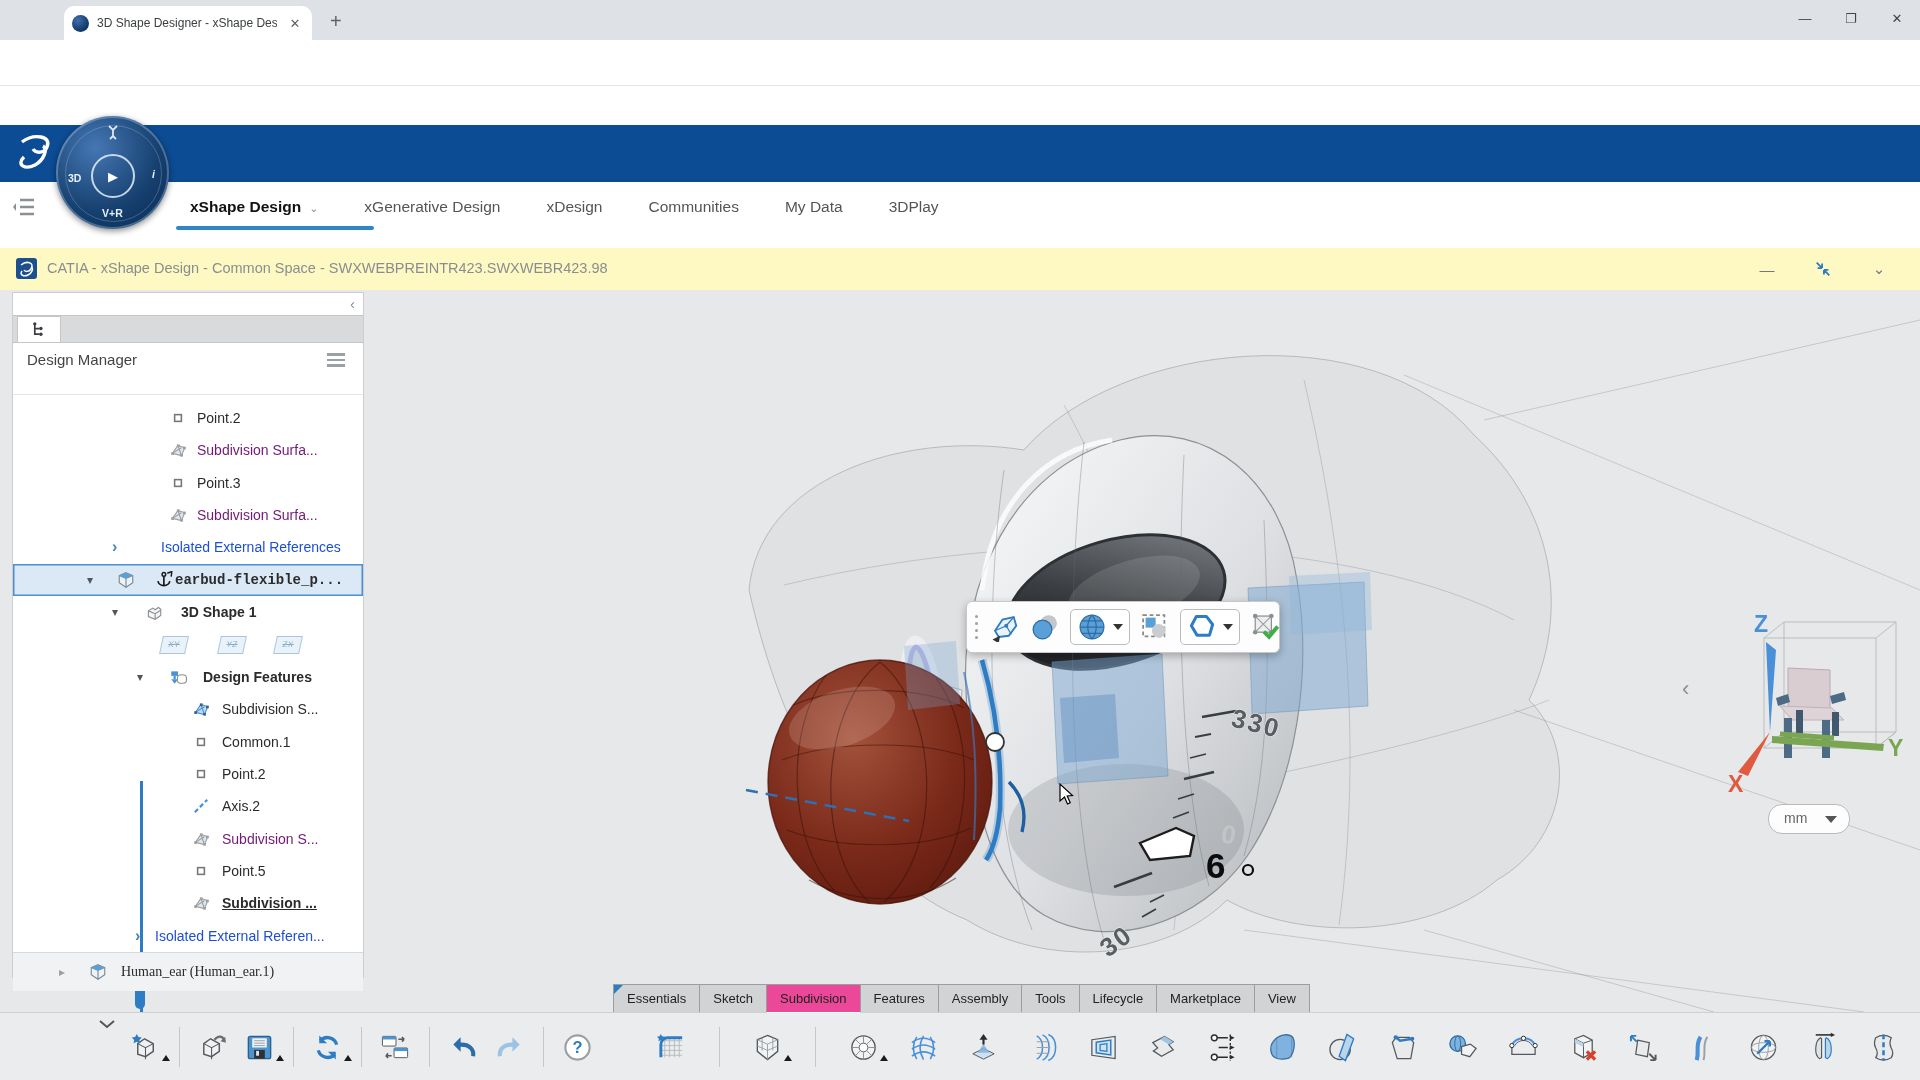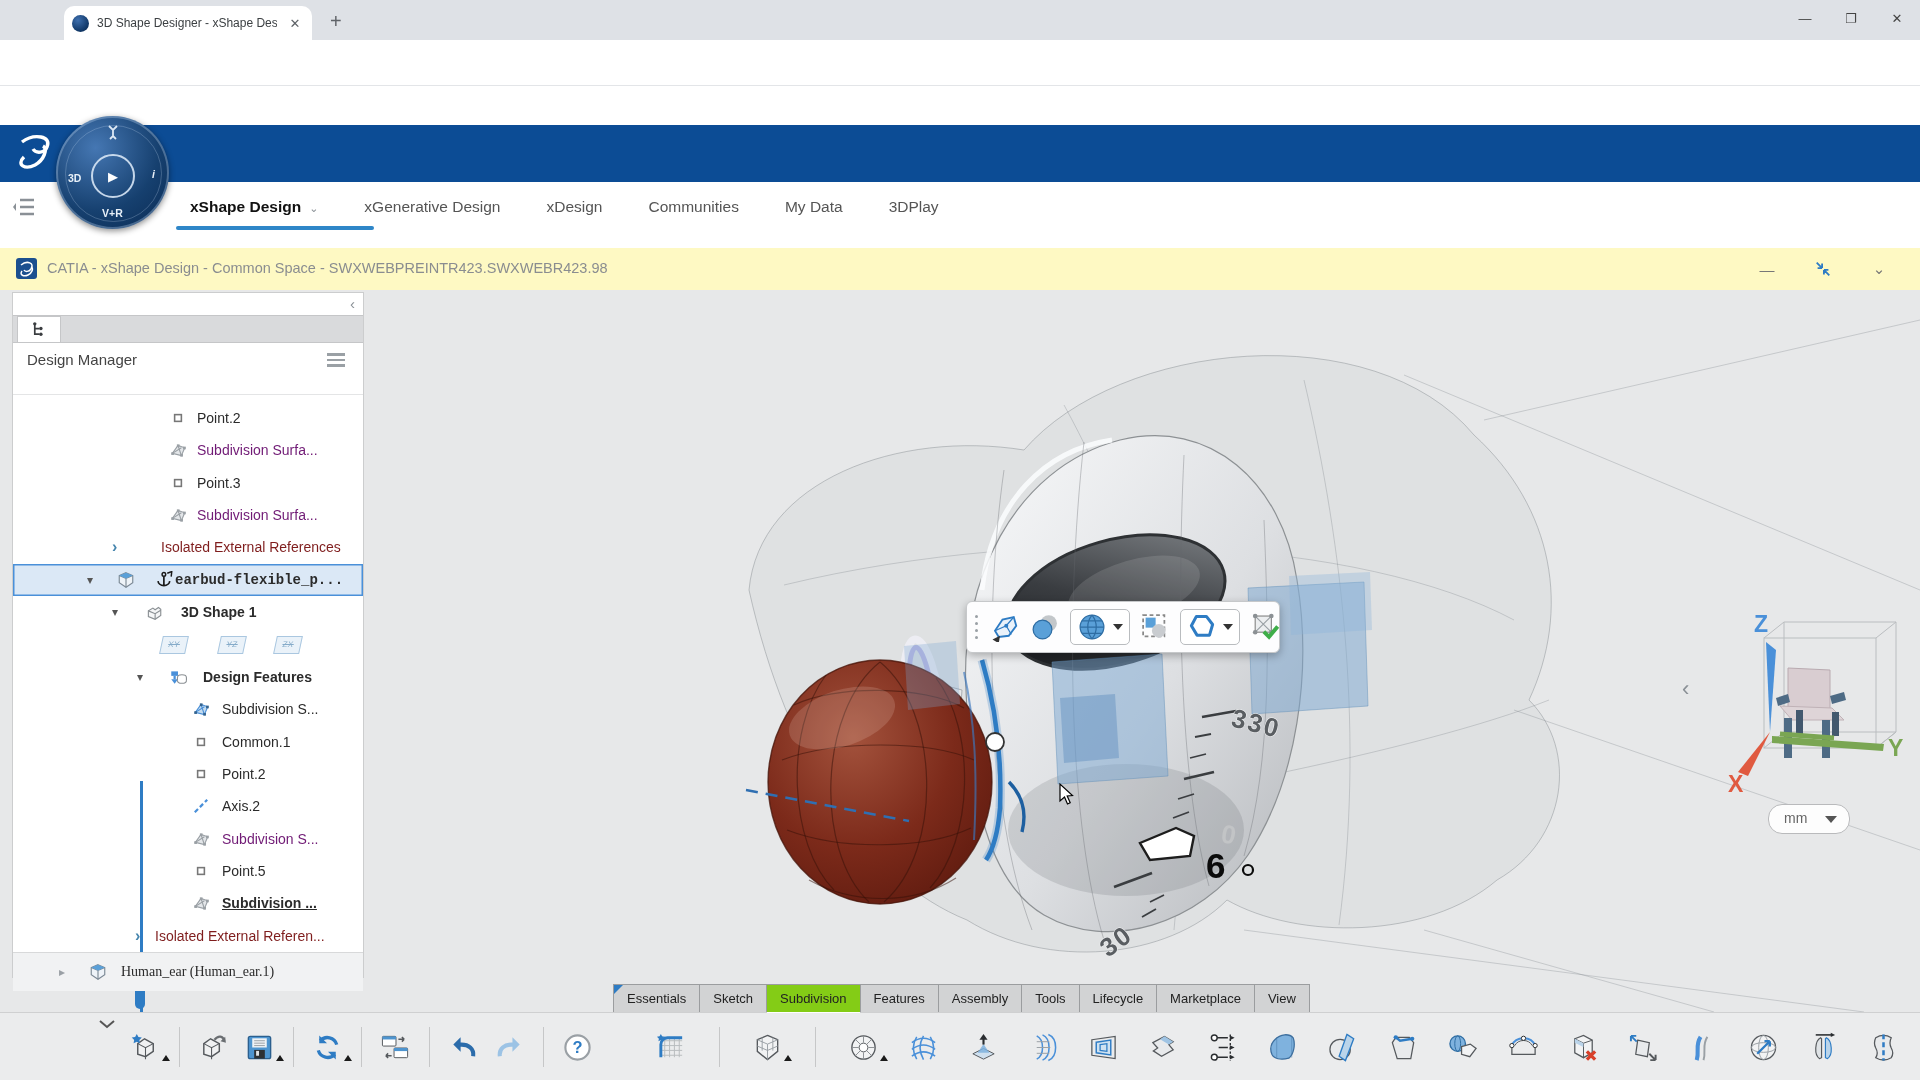--- a/index.html
+++ b/index.html
@@ -65,21 +65,21 @@
   #treearea{position:absolute;left:0;top:92px;width:100%;height:592px;border-top:1px solid #e4e5e6;margin-top:9px;}
   .trow{position:absolute;left:0;width:100%;height:32px;line-height:32px;}
   .trow.sel{background:#dbe8f6;box-shadow:inset 0 0 0 1.5px #4a90d9;}
   .trow.footer{background:#f1f2f3;border-top:1px solid #d8d9da;height:38px;line-height:38px;}
   .texp{position:absolute;color:#555;font-size:12px;}
   .texp.right{color:#9aa0a5;}
   .ticon{position:absolute;top:7px;width:18px;height:18px;}
   .trow.footer .ticon{top:10px;}
   .tlabel{position:absolute;font-size:14px;color:#2b2b2b;white-space:nowrap;}
   .tlabel.muted{color:#701a75;}
-  .tlabel.link{color:#7f1d1d;}
+  .tlabel.link{color:#1d4ed8;}
   .tlabel.bold{font-weight:bold;}
   .tlabel.und{text-decoration:underline;}
   .tlink-arrow{position:absolute;color:#4585ad;font-size:16px;font-weight:bold;}
   .tplane{position:absolute;top:8px;width:24px;height:16px;border:1.5px solid #aac7e0;background:rgba(214,230,243,.5);transform:skewX(-12deg);font-size:8px;color:#85abc9;text-align:center;line-height:16px;letter-spacing:.5px;text-decoration:line-through;}
   #featline{position:absolute;left:127px;top:386px;width:3px;height:232px;background:#2e7cc4;}
   #feathandle{position:absolute;left:122px;top:584px;width:10px;height:30px;border-radius:5px;background:#2e7cc4;}
   
   #floatbar{position:absolute;left:966px;top:311px;width:314px;height:52px;background:#fdfdfe;border:1px solid #c6c8ca;border-radius:6px;box-shadow:0 3px 8px rgba(0,0,0,.28);display:flex;align-items:center;padding:0 8px;box-sizing:border-box;gap:10px;}
   #floatbar .grip{display:flex;flex-direction:column;gap:4px;margin-right:2px;}
   #floatbar .grip i{width:3px;height:3px;background:#9aa0a5;border-radius:50%;}
@@ -88,21 +88,21 @@
   .fgroup .dd{width:0;height:0;border-left:5px solid transparent;border-right:5px solid transparent;border-top:6px solid #333;}
   
   #triad{position:absolute;left:1726px;top:316px;width:182px;height:188px;}
   #vchev{position:absolute;left:1682px;top:386px;color:#8a9096;font-size:22px;}
   #unitsdd{position:absolute;left:1768px;top:514px;width:80px;height:28px;background:#fdfdfd;border:1.5px solid #b9babc;border-radius:14px;}
   #unitsdd .ut{position:absolute;left:15px;top:5px;font-size:14px;color:#666;}
   #unitsdd .dd{position:absolute;right:12px;top:11px;width:0;height:0;border-left:6px solid transparent;border-right:6px solid transparent;border-top:7px solid #555;}
   
   #ribbon{position:absolute;left:614px;top:694px;display:flex;}
   .rtab{position:relative;height:27px;line-height:27px;padding:0 13px;background:#d2d3d4;border:1px solid #9b9d9f;margin-left:-1px;font-size:13px;color:#222;white-space:nowrap;}
-  .rtab.active{background:#84cc16;border-bottom-color:#fff;z-index:2;}
+  .rtab.active{background:#ec4899;border-bottom-color:#fff;z-index:2;}
   .rtab .corner{position:absolute;left:0;top:0;width:0;height:0;border-top:9px solid #2e7cc4;border-right:9px solid transparent;}
   
   #maintb{position:absolute;left:0;top:722px;width:1920px;height:68px;background:#ebeced;border-top:1px solid #cfd0d1;}
   #tbchev{position:absolute;left:96px;top:4px;width:22px;height:14px;color:#555;}
   .tbrow{position:absolute;top:14px;display:flex;align-items:center;}
   #tbleft{left:130px;gap:15px;}
   #tbright{left:656px;gap:29px;}
   .tbi{position:relative;width:31px;height:31px;}
   .tbi .caret{position:absolute;right:-9px;bottom:2px;width:0;height:0;border-left:4px solid transparent;border-right:4px solid transparent;border-bottom:6px solid #1a1a1a;}
   .tbsep{width:1px;height:40px;background:#c6c7c8;margin:0 3px;}

